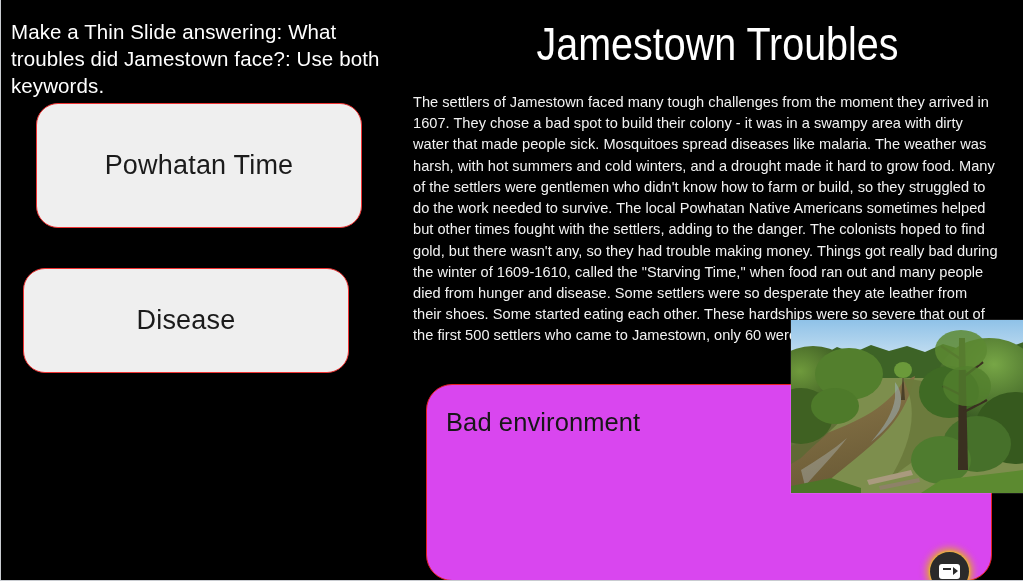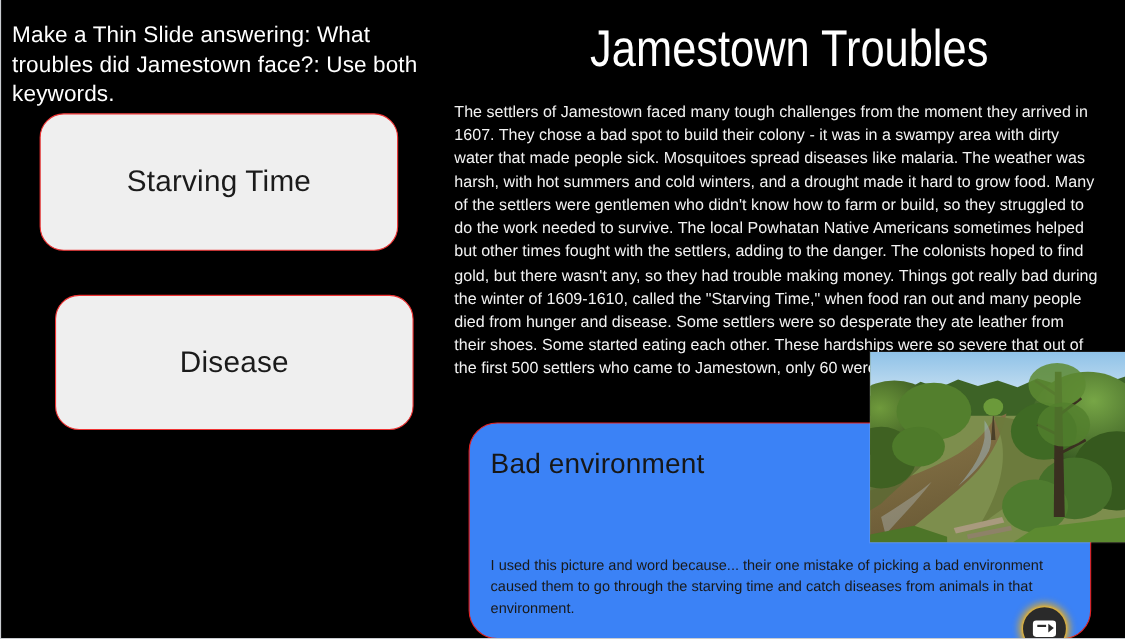--- a/index.html
+++ b/index.html
@@ -51,24 +51,24 @@
     font-size: 27px;
     letter-spacing: 0.2px;
   }
   #keyword-card-0 {
     left: 35px;
     top: 103px;
     width: 326px;
     height: 125px;
   }
   #keyword-card-1 {
-    left: 49px;
+    left: 22px;
     top: 268px;
     width: 326px;
-    height: 123px;
+    height: 105px;
   }
 
   
   #slide-title {
     position: absolute;
     left: 410px;
     top: 20px;
     width: 613px;
     text-align: center;
     color: #ffffff;
@@ -93,21 +93,21 @@
     letter-spacing: 0.02px;
   }
 
   
   #explanation-card {
     position: absolute;
     left: 425px;
     top: 384px;
     width: 566px;
     height: 197px;
-    background: #3b82f6;
+    background: #d946ef;
     border: 1.8px solid #e52222;
     border-radius: 26px;
     box-sizing: border-box;
     overflow: visible;
   }
   #explanation-heading {
     position: absolute;
     left: 19px;
     top: 23px;
     color: #171717;
@@ -183,34 +183,33 @@
   }
 </style>
 </head>
 <body>
 
 <div id="stage">
 
   <div id="prompt-panel">Make a Thin Slide answering: What troubles did Jamestown face?: Use both keywords.</div>
 
   <div id="keyword-card-0" class="keyword-card">
-    <span>Starving Time</span>
+    <span>Powhatan Time</span>
   </div>
 
   <div id="keyword-card-1" class="keyword-card">
     <span>Disease</span>
   </div>
 
   <div id="slide-title">Jamestown Troubles</div>
 
   <div id="body-paragraph">The settlers of Jamestown faced many tough challenges from the moment they arrived in 1607. They chose a bad spot to build their colony - it was in a swampy area with dirty water that made people sick. Mosquitoes spread diseases like malaria. The weather was harsh, with hot summers and cold winters, and a drought made it hard to grow food. Many of the settlers were gentlemen who didn't know how to farm or build, so they struggled to do the work needed to survive. The local Powhatan Native Americans sometimes helped but other times fought with the settlers, adding to the danger. The colonists hoped to find gold, but there wasn't any, so they had trouble making money. Things got really bad during the winter of 1609-1610, called the "Starving Time," when food ran out and many people died from hunger and disease. Some settlers were so desperate they ate leather from their shoes. Some started eating each other. These hardships were so severe that out of the first 500 settlers who came to Jamestown, only 60 were still alive by 1610.</div>
 
   <div id="explanation-card">
     <div id="explanation-heading">Bad environment</div>
-    <div id="explanation-caption">I used this picture and word because... their one mistake of picking a bad environment caused them to go through the starving time and catch diseases from animals in that environment.</div>
   </div>
 
   <div id="swamp-photo">
     <svg width="233" height="173" viewBox="0 0 233 173" xmlns="http://www.w3.org/2000/svg" aria-hidden="true">
       <defs>
         <linearGradient id="skyGrad" x1="0" y1="0" x2="0" y2="1">
           <stop offset="0%" stop-color="#8fc2e8"></stop>
           <stop offset="100%" stop-color="#cfe4f2"></stop>
         </linearGradient>
         <linearGradient id="waterGrad" x1="0" y1="0" x2="0.3" y2="1">

